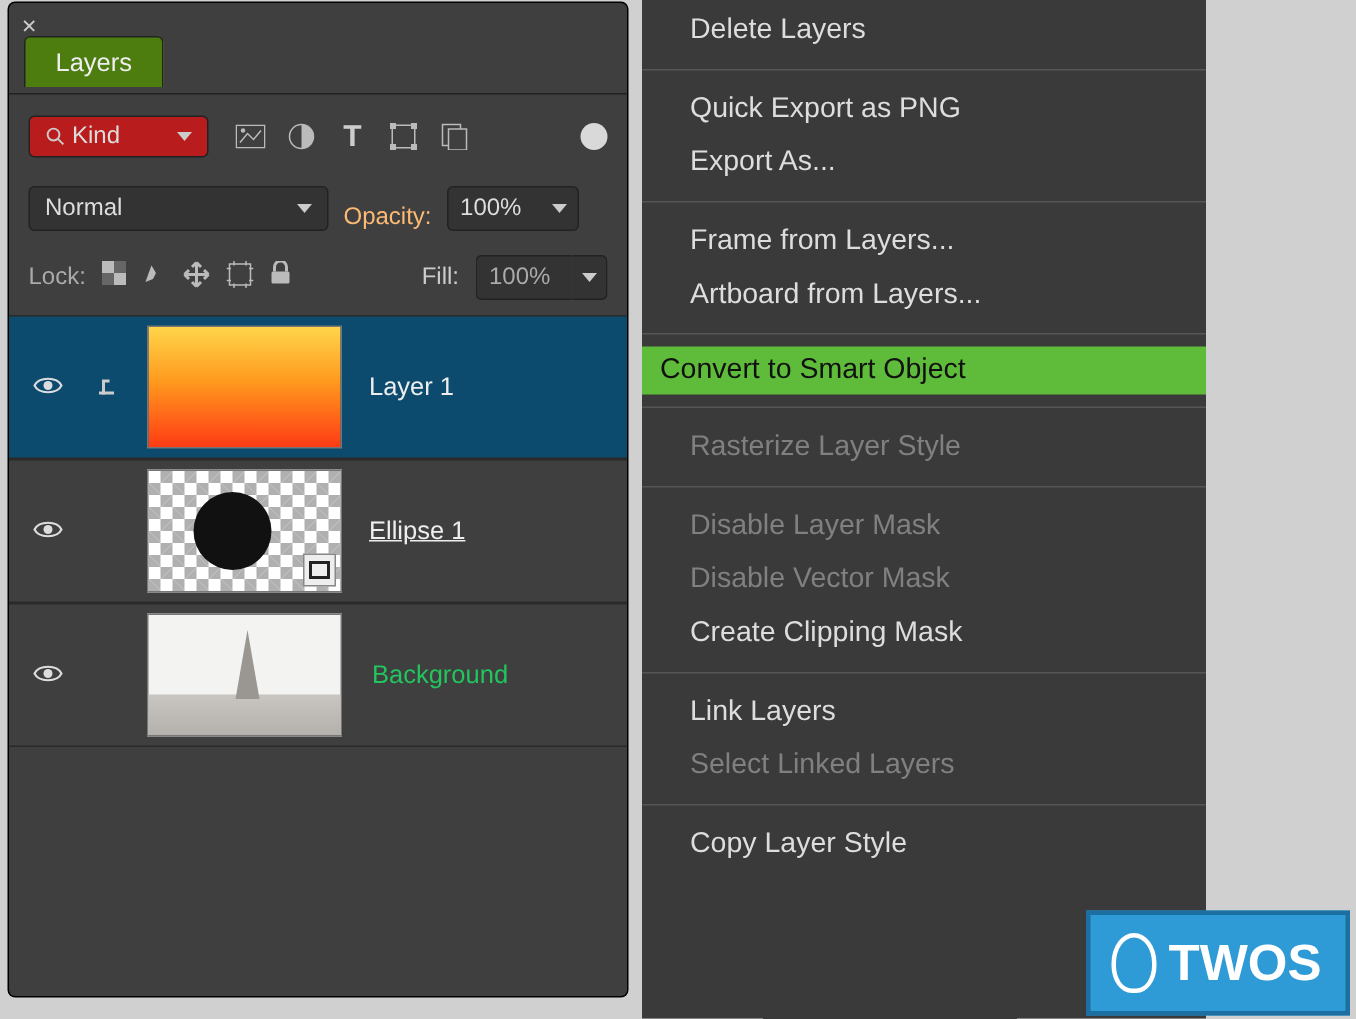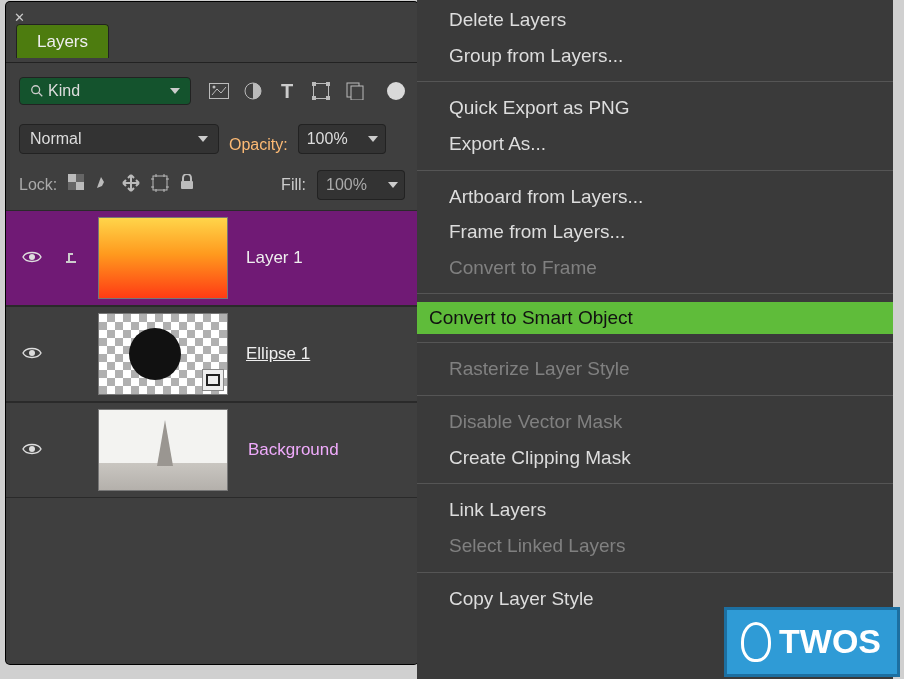--- a/index.html
+++ b/index.html
@@ -4,72 +4,72 @@
 <style>
   * { box-sizing:border-box; margin:0; padding:0; font-family:-apple-system, "Segoe UI", Helvetica, Arial, sans-serif; }
   body { background:#d0d0d0; width:904px; height:679px; overflow:hidden; position:relative; }
   .panel { position:absolute; left:6px; top:2px; width:412px; height:662px; background:#3f3f3f; border-radius:4px; color:#ddd; box-shadow:0 0 0 1px #000; }
   .close-x { position:absolute; left:8px; top:8px; font-size:13px; color:#ccc; }
   .tabbar { position:absolute; left:10px; top:30px; }
   .tab { background:#4d7c0f; border:1px solid #222; border-bottom:none; border-radius:4px 4px 0 0; padding:7px 20px; font-size:17px; color:#eee; }
   .tabline { position:absolute; left:0; right:0; top:60px; border-top:1px solid #222; }
 
   .row1 { position:absolute; left:13px; top:75px; right:13px; display:flex; align-items:center; }
-  .kind { background:#14532d; border:1px solid #222; border-radius:4px; padding:4px 10px; font-size:16px; display:flex; align-items:center; gap:4px; width:172px; }
+  .kind { background:#b91c1c; border:1px solid #222; border-radius:4px; padding:4px 10px; font-size:16px; display:flex; align-items:center; gap:4px; width:120px; }
   .kind svg { width:14px; height:14px; }
   .iconrow { display:flex; gap:6px; margin-left:14px; }
   .ticon { width:28px; height:28px; display:flex; align-items:center; justify-content:center; color:#ccc; }
 
   .row2 { position:absolute; left:13px; top:122px; right:17px; display:flex; align-items:flex-end; gap:10px; }
   .blend { background:#333; border:1px solid #222; border-radius:4px; padding:5px 10px; font-size:16px; width:200px; display:flex; justify-content:space-between; align-items:center; }
   .lbl { font-size:16px; color:#fdba74; }
   .pct { background:#333; border:1px solid #222; border-radius:4px; padding:5px 8px; font-size:16px; width:64px; }
   .dd { width:24px; height:30px; background:#333; border:1px solid #222; border-left:none; border-radius:0 4px 4px 0; display:flex; align-items:center; justify-content:center; }
   .pctwrap { display:flex; }
   .pctwrap .pct { border-radius:4px 0 0 4px; border-right:none; }
 
   .row3 { position:absolute; left:13px; top:168px; right:13px; display:flex; align-items:center; gap:11px; font-size:16px; color:#aaa; }
   .row3 .lockicons { display:flex; gap:11px; color:#bbb; }
   .row3 .filllbl { margin-left:auto; color:#ccc; }
 
   .layers { position:absolute; left:0; right:0; top:208px; }
   .lrow { display:flex; align-items:center; padding:6px 14px; border-top:1px solid #2a2a2a; border-bottom:1px solid #2a2a2a; min-height:96px; }
-  .lrow.sel { background:#701a75; }
+  .lrow.sel { background:#0c4a6e; }
   .eye { width:24px; text-align:center; color:#ddd; font-size:18px; }
   .link { width:54px; display:flex; align-items:center; justify-content:center; }
   .thumb { width:130px; height:82px; border:1px solid #777; position:relative; }
   .lname { margin-left:18px; font-size:17px; color:#eee; white-space:nowrap; }
   .lname.u { text-decoration:underline; }
-  .lname.bg { color:#f0abfc;margin-left:20px; }
+  .lname.bg { color:#22c55e;margin-left:20px; }
   .layer1thumb { background:linear-gradient(#ffd54a 0%, #ff9a1e 45%, #ff3b14 100%); }
   .checker { 
     background-color:#fff;
     background-image:
       linear-gradient(45deg,#b0b0b0 25%,transparent 25%),
       linear-gradient(-45deg,#b0b0b0 25%,transparent 25%),
       linear-gradient(45deg,transparent 75%,#b0b0b0 75%),
       linear-gradient(-45deg,transparent 75%,#b0b0b0 75%);
     background-size:16px 16px;
     background-position:0 0,0 8px,8px -8px,-8px 0;
   }
   .circle { position:absolute; width:52px; height:52px; background:#111; border-radius:50%; left:30px; top:14px; }
   .shapebadge { position:absolute; right:3px; bottom:3px; width:22px; height:22px; background:#eee; border:1px solid #888; display:flex; align-items:center; justify-content:center; }
   .shapebadge::after { content:""; width:10px; height:8px; border:2px solid #222; }
   .bgthumb { background:#f3f3f1; overflow:hidden; }
   .bgthumb::before { content:""; position:absolute; left:0; bottom:0; width:100%; height:34%; background:linear-gradient(#c9c6c1 0,#b4b0ab 100%); }
   .eiffel { position:absolute; left:58px; bottom:24px; width:0; height:0; border-left:8px solid transparent; border-right:8px solid transparent; border-bottom:46px solid #9a9691; }
 
-  .menu { position:absolute; left:417px; top:0; width:476px; height:679px; background:#3a3a3a; color:#ddd; font-size:19px; }
+  .menu { position:absolute; left:428px; top:0; width:376px; height:679px; background:#3a3a3a; color:#ddd; font-size:19px; }
   .menu .item { padding:5px 0 5px 32px; line-height:1.35; white-space:nowrap; }
   .menu .item.dis { color:#808080; }
   .menu .sep { border-top:1px solid #555; margin:8px 0; }
   .menu .hilite { background:#5fbc3a; color:#111; padding:5px 0 5px 12px; }
   .menu .trunc { margin-top:2px; }
 
-  .logo { position:absolute; right:4px; bottom:2px; background:#2f9bd6; color:#fff; font-weight:800; padding:12px 16px; font-size:34px; display:flex; align-items:flex-start; gap:8px; border:3px solid #1c6fa1; }
+  .logo { position:absolute; right:4px; bottom:2px; background:#2f9bd6; color:#fff; font-weight:800; padding:12px 16px; font-size:34px; display:flex; align-items:center; gap:8px; border:3px solid #1c6fa1; }
   .logo .bulb { width:30px; height:40px; border:3px solid #fff; border-radius:50% 50% 45% 45%; position:relative; margin-left: -2px; }
 
   .caret { width:0; height:0; border-left:5px solid transparent; border-right:5px solid transparent; border-top:6px solid #ccc; }
 </style>
 </head>
 <body>
 
 <div class="panel">
   <div class="close-x">✕</div>
 
@@ -205,33 +205,32 @@
       <div class="thumb bgthumb">
         <div class="eiffel"></div>
       </div>
       <span class="lname bg">Background</span>
     </div>
   </div>
 </div>
 
 <div class="menu">
   <div class="item trunc">Delete Layers</div>
-  <div class="item">Group from Layers...</div>
   <div class="sep"></div>
   <div class="item">Quick Export as PNG</div>
   <div class="item">Export As...</div>
   <div class="sep"></div>
+  <div class="item">Frame from Layers...</div>
   <div class="item">Artboard from Layers...</div>
-  <div class="item">Frame from Layers...</div>
-  <div class="item dis">Convert to Frame</div>
   <div class="sep"></div>
   <div class="hilite">Convert to Smart Object</div>
   <div class="sep"></div>
   <div class="item dis">Rasterize Layer Style</div>
   <div class="sep"></div>
+  <div class="item dis">Disable Layer Mask</div>
   <div class="item dis">Disable Vector Mask</div>
   <div class="item">Create Clipping Mask</div>
   <div class="sep"></div>
   <div class="item">Link Layers</div>
   <div class="item dis">Select Linked Layers</div>
   <div class="sep"></div>
   <div class="item">Copy Layer Style</div>
 
 </div>
 

